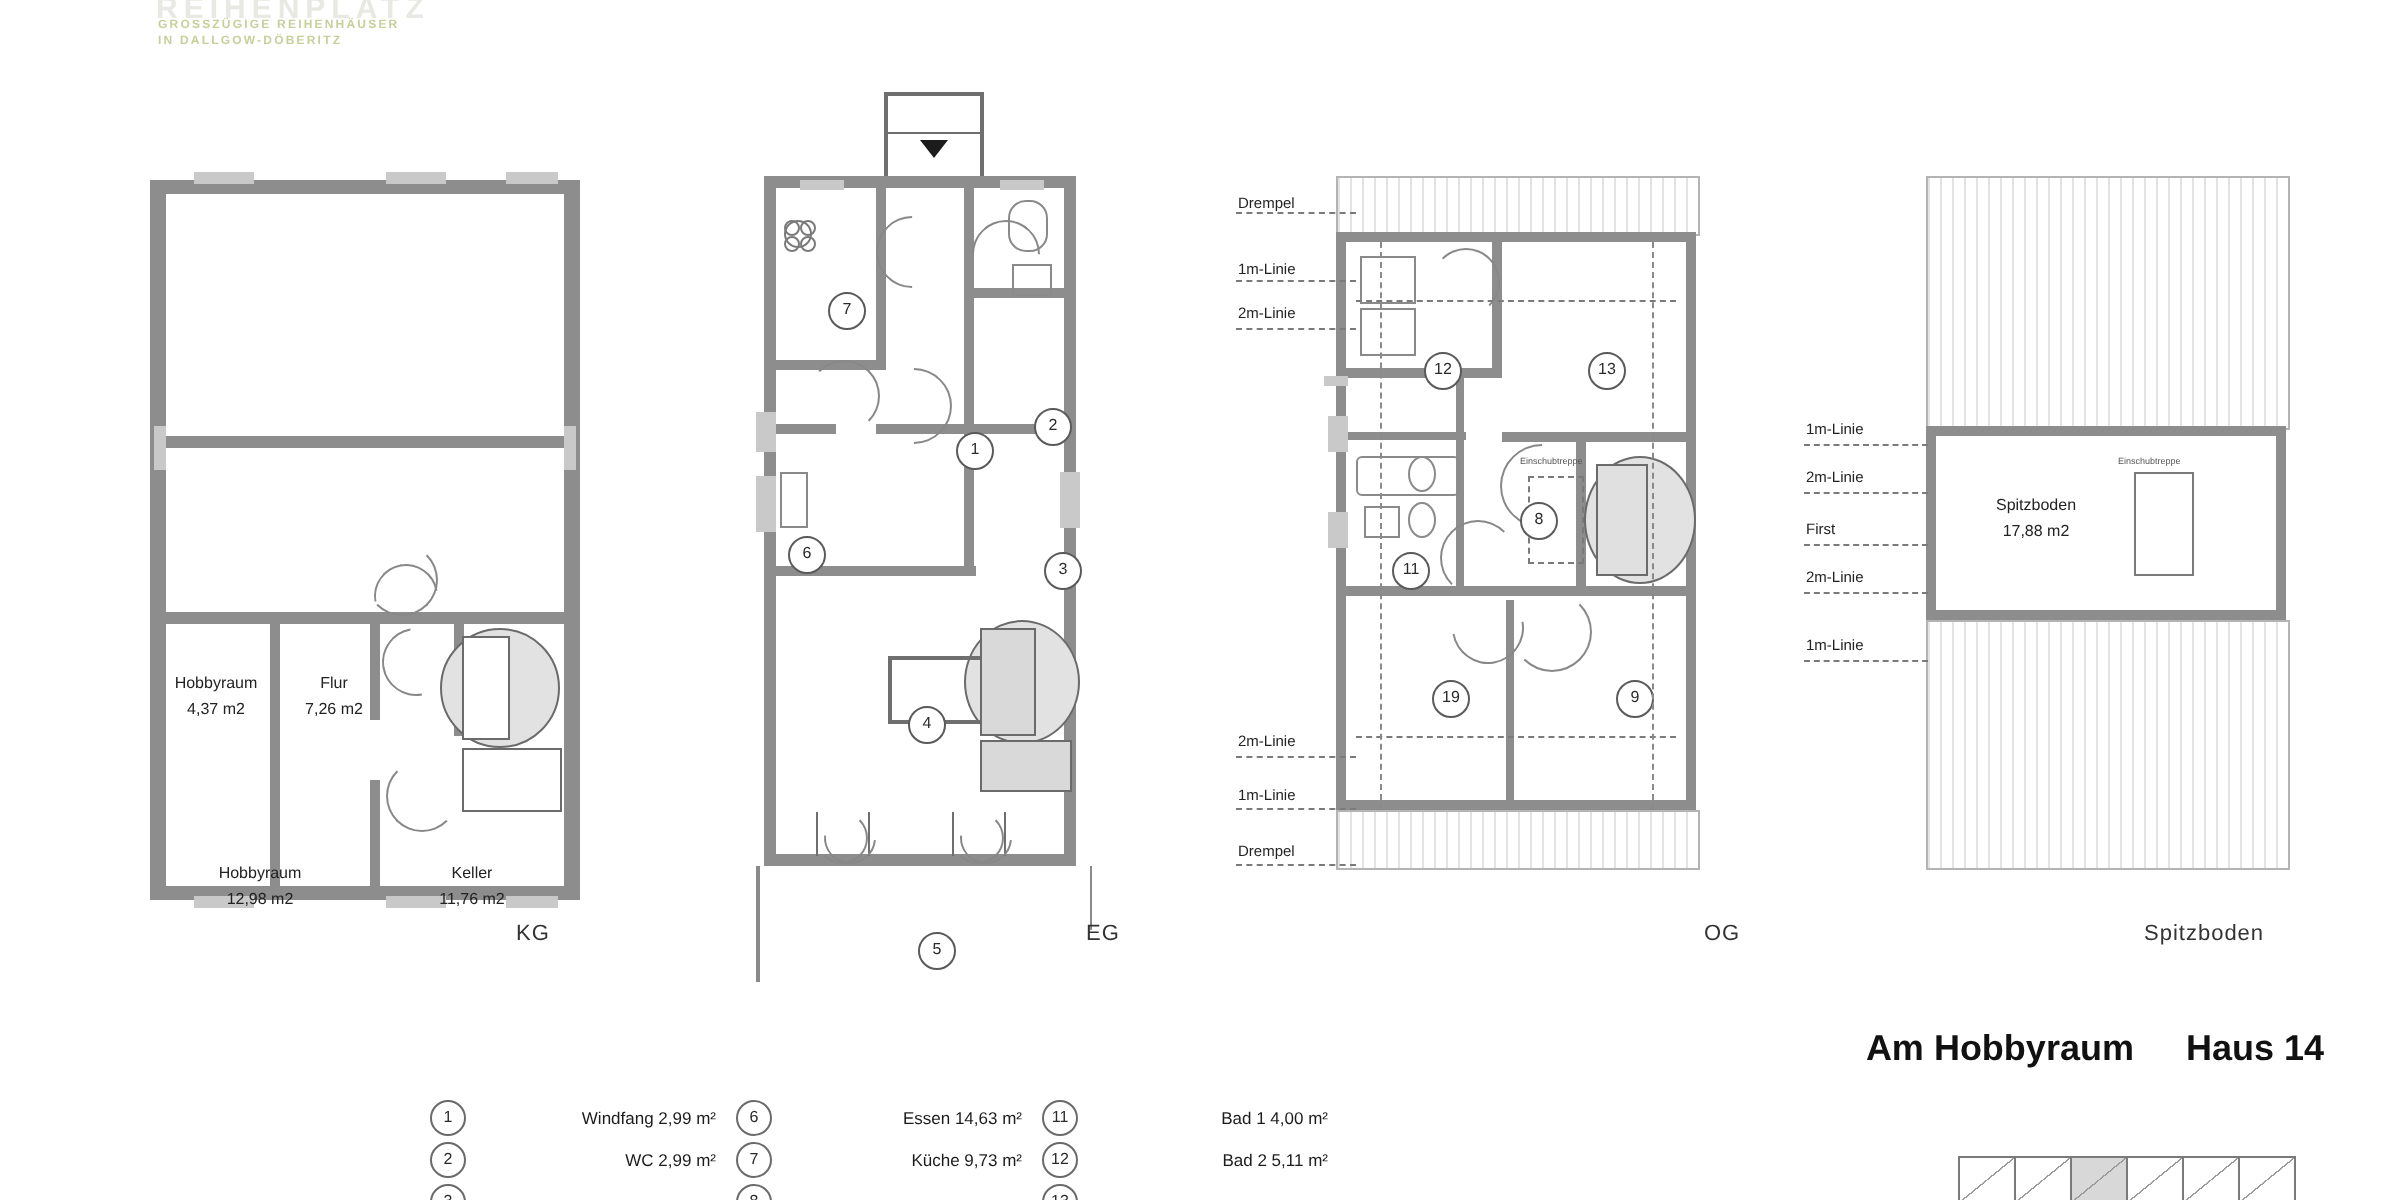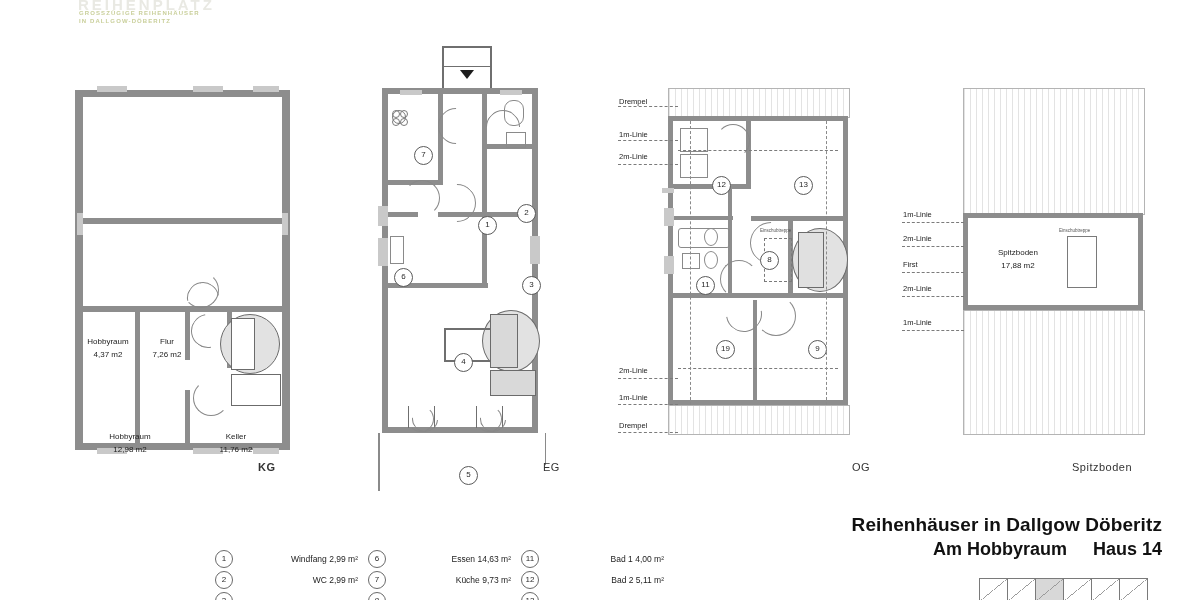--- a/index.html
+++ b/index.html
@@ -148,21 +148,21 @@
 
     <div class="rlabel" style="left:0;top:340px;width:110px;">
       <b>Hobbyraum</b>
       <b>12,98 m2</b>
     </div>
     <div class="rlabel" style="left:115px;top:340px;width:92px;">
       <b>Keller</b>
       <b>11,76 m2</b>
     </div>
   </div>
-  <div class="floor-label" style="left:258px;top:461px;font-weight:bold;">KG</div>
+  <div class="floor-label" style="left:258px;top:461px;">KG</div>
 
   <div class="plan" style="left:382px;top:88px;width:156px;height:345px;">
 
     <div class="thin" style="left:60px;top:-42px;width:2px;height:44px;"></div>
     <div class="thin" style="left:108px;top:-42px;width:2px;height:44px;"></div>
     <div class="thin" style="left:60px;top:-42px;width:50px;height:2px;"></div>
     <div class="thin" style="left:60px;top:-22px;width:50px;height:1px;"></div>
     <div style="position:absolute;left:78px;top:-18px;width:0;height:0;
          border-left:7px solid transparent;border-right:7px solid transparent;border-top:9px solid #1c1c1c;"></div>
 
@@ -376,21 +376,20 @@
         <span class="ltxt"></span>
       </div>
       <div class="lcell">
         <span class="lnum">13</span>
         <span class="ltxt"></span>
       </div>
     </div>
   </div>
 
   <div class="title-block">
-    <div class="t1">Reihenhäuser in Dallgow Döberitz</div>
     <div class="t2">
       <span>Am Hobbyraum</span><span class="haus">Haus 14</span>
     </div>
   </div>
 
   <div class="site-row">
     <div class="site-unit">
         <span class="roofline"></span>
       </div>
     <div class="site-unit">

